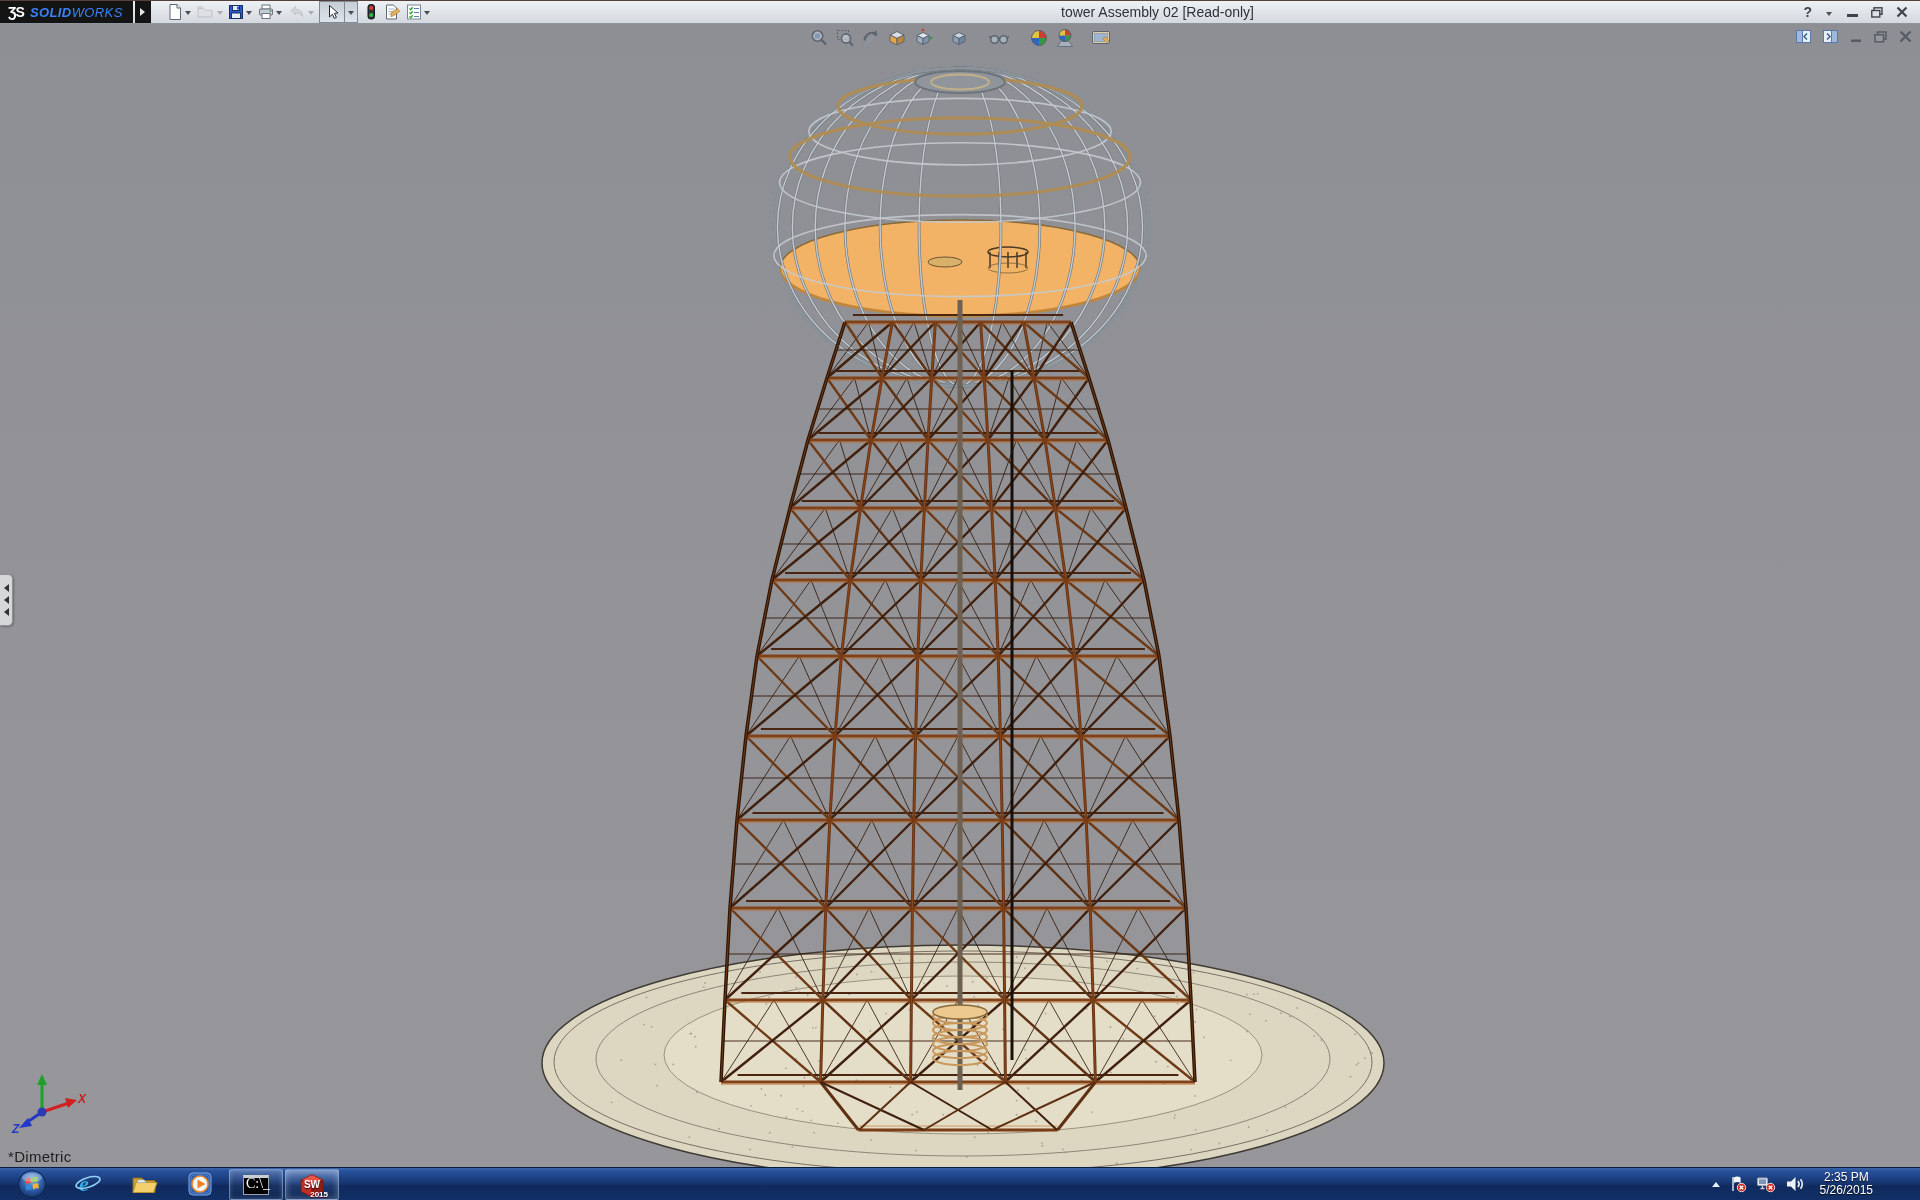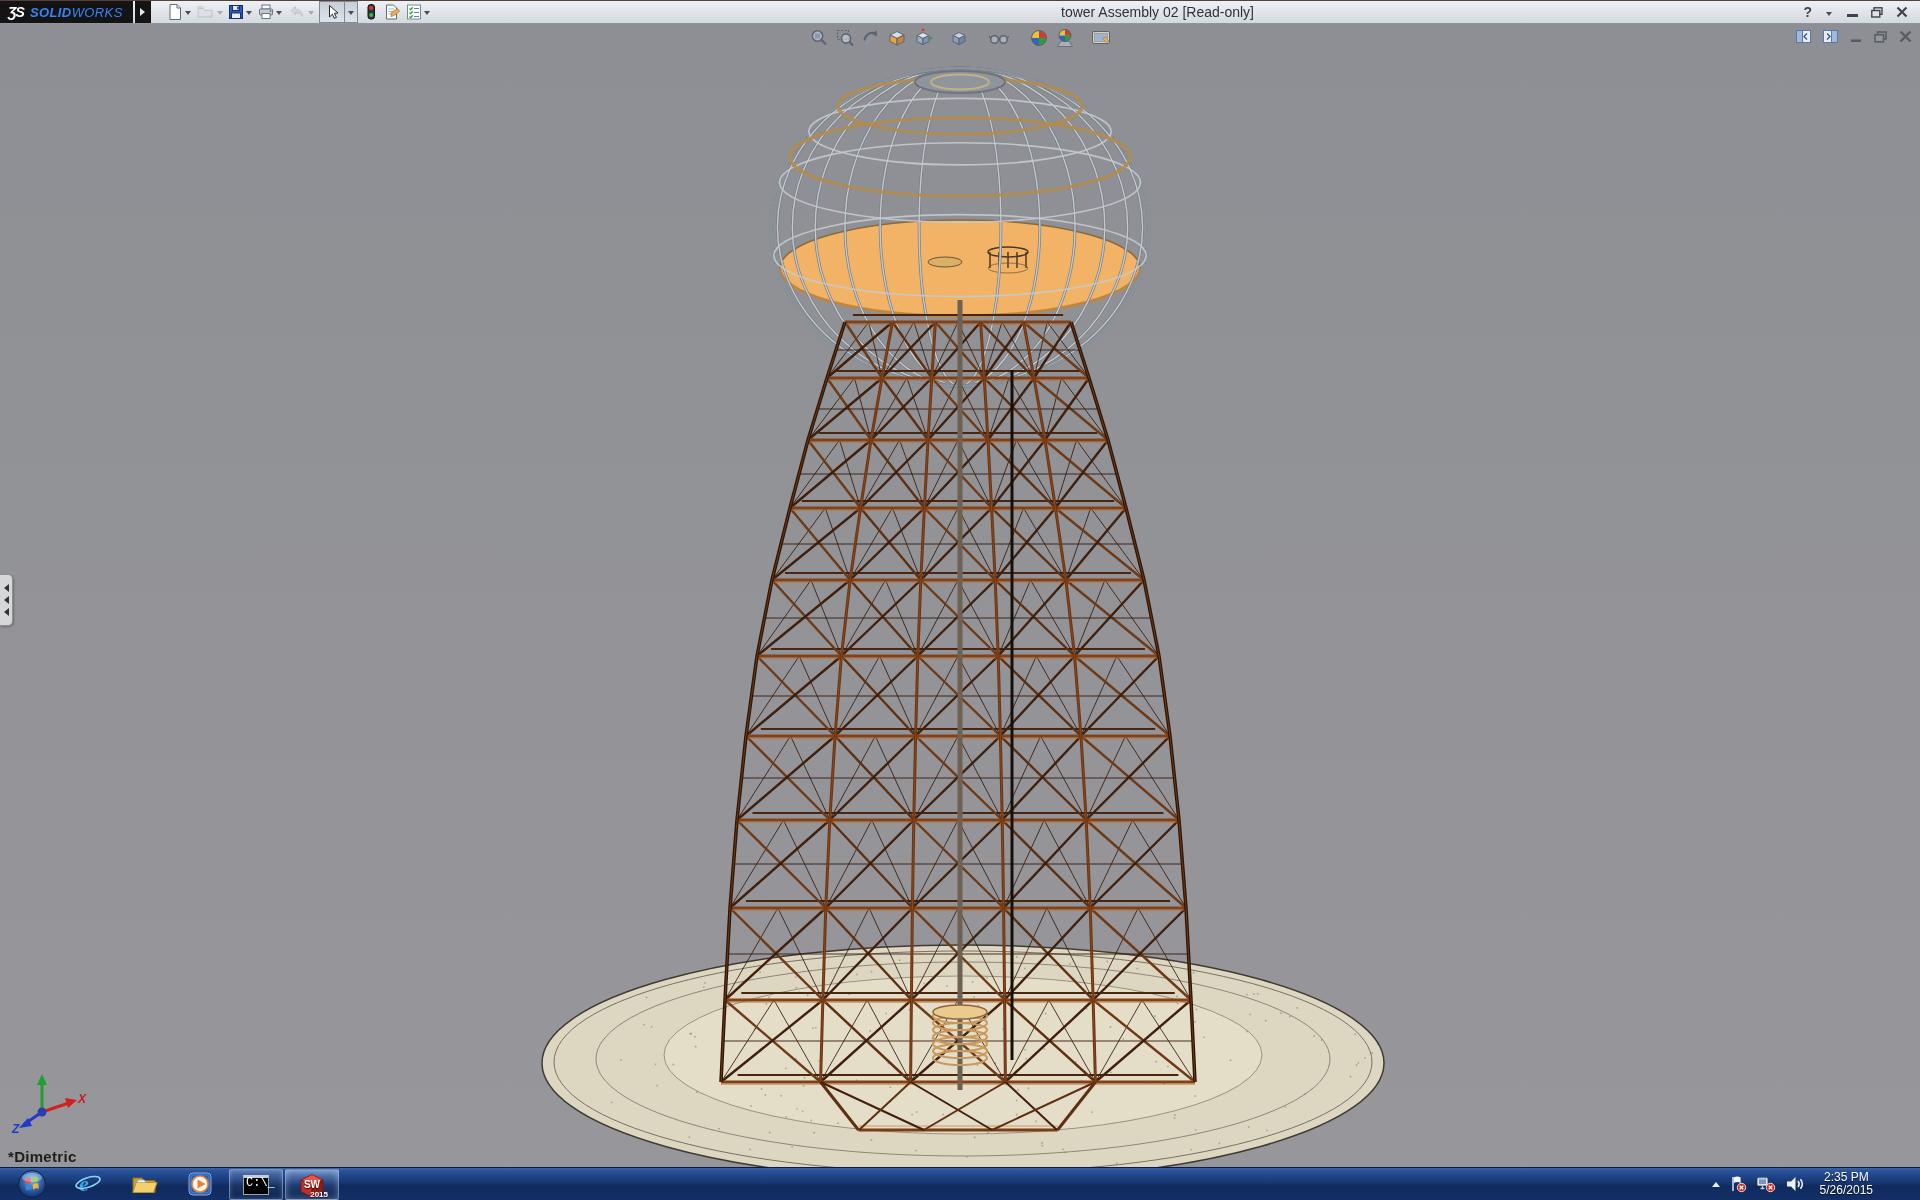--- a/index.html
+++ b/index.html
@@ -2,21 +2,21 @@
 <html><head>
 <meta charset="utf-8">
 <style>
   *{margin:0;padding:0;box-sizing:border-box;}
   html,body{width:1920px;height:1200px;overflow:hidden;font-family:"Liberation Sans",sans-serif;background:#909095;}
   .app{display:flex;flex-direction:column;width:1920px;height:1200px;}
 
   
   .titlebar{height:24px;flex:0 0 24px;background:linear-gradient(#eef1f4,#d4d9df);border-top:1px solid #55403c;border-bottom:1px solid #8f959d;display:flex;align-items:center;position:relative;}
   .brand-block{height:100%;background:#141414;display:flex;align-items:center;padding:0 10px 0 8px;gap:6px;}
-  .brand-mark{color:#fff;font-style:italic;font-weight:bold;font-size:14px;letter-spacing:-1px;}
+  .brand-mark{color:#fff;font-weight:bold;font-size:14px;letter-spacing:-1px;}
   .brand-text{color:#3b82f6;font-size:13px;font-style:italic;letter-spacing:.4px;white-space:nowrap;}
   .brand-text .bold{font-weight:bold;}
   .brand-flyout{height:100%;width:16px;background:#141414;margin-left:2px;display:flex;align-items:center;justify-content:center;}
   .flyout-arrow{width:0;height:0;border-left:5px solid #e6e6e6;border-top:4px solid transparent;border-bottom:4px solid transparent;}
   .tb{display:flex;align-items:center;margin-left:14px;gap:1px;}
   .tb-btn{display:flex;align-items:center;height:22px;padding:0 1px;}
   .dis{opacity:.45;}
   .dd{width:0;height:0;border:3px solid transparent;border-top:4px solid #4a4f56;margin:4px 2px 0 1px;}
   .dd.grey{border-top-color:#a7adb3;}
   .sel-wrap{display:flex;align-items:center;margin:0 2px;}
@@ -30,33 +30,33 @@
   
   .viewport{flex:1 1 auto;position:relative;background:linear-gradient(#8e8f94,#97979b);overflow:hidden;}
   #scene{position:absolute;inset:0;width:100%;height:100%;display:block;}
   .hud{position:absolute;top:3px;left:50%;transform:translateX(-50%);display:flex;align-items:center;opacity:.93;}
   .hicon{width:22px;height:22px;margin:0 2px;display:flex;align-items:center;justify-content:center;}
   .hgap{margin-left:12px;}
   .hgap2{margin-left:16px;}
   .doc-controls{position:absolute;top:6px;right:8px;display:flex;align-items:center;gap:12px;}
   .fm-tab{position:absolute;left:0;top:550px;width:13px;height:52px;background:#d5d7d9;border:1px solid #8d9196;border-left:none;border-radius:0 5px 5px 0;display:flex;flex-direction:column;align-items:center;justify-content:center;gap:4px;box-shadow:1px 1px 2px rgba(0,0,0,.25);}
   .fm-arrow{width:0;height:0;border:4px solid transparent;border-right:5px solid #2f3338;margin-right:3px;}
-  .view-label{position:absolute;left:8px;bottom:2px;font-size:15px;font-weight:bold;color:#1e1e1e;letter-spacing:.3px;}
+  .view-label{position:absolute;left:8px;bottom:2px;font-size:15px;font-weight:normal;color:#1e1e1e;letter-spacing:.3px;}
   .triad-label{position:absolute;font-size:12px;font-weight:bold;font-style:italic;}
   .triad-x{left:78px;top:1068px;color:#c81e1e;}
   .triad-z{left:12px;top:1098px;color:#2238c8;}
 
   
   .taskbar{height:33px;flex:0 0 33px;background:linear-gradient(#3c64aa 0%,#27509b 10%,#16356f 48%,#0f2a5d 56%,#123067 100%);border-top:1px solid #0a1c40;display:flex;align-items:stretch;}
   .task-items{display:flex;align-items:center;padding-left:5px;gap:2px;}
   .task-btn{width:54px;height:33px;display:flex;align-items:center;justify-content:center;position:relative;}
   .task-btn.running{height:31px;margin-top:1px;border:1px solid rgba(170,200,240,.55);border-radius:2px;background:linear-gradient(rgba(255,255,255,.20),rgba(255,255,255,.05) 45%,rgba(0,0,0,.15));box-shadow:inset 0 0 5px rgba(255,255,255,.22);}
   .task-btn.active{background:linear-gradient(rgba(215,235,255,.38),rgba(150,190,245,.14) 45%,rgba(0,10,30,.2));box-shadow:inset 0 0 7px rgba(255,255,255,.35);}
   .cmd-face{width:26px;height:20px;background:#000;border:1px solid #9aa2ac;border-top:3px solid #c9ced4;position:relative;}
-  .cmd-label{position:absolute;left:2px;top:1px;font-family:Liberation Mono, monospace;font-size:12px;color:#fff;line-height:9px;}
+  .cmd-label{position:absolute;left:2px;top:1px;font-family:Liberation Serif, serif;font-size:14px;color:#fff;line-height:9px;}
   .sw-wrap{position:relative;width:30px;height:28px;}
   .sw-label{position:absolute;left:50%;top:1px;transform:translateX(-50%);color:#fff;font-weight:bold;font-size:10px;text-shadow:0 1px 1px #400;margin-top:7px;}
   .sw-year{position:absolute;right:-1px;bottom:0;color:#fff;font-weight:bold;font-size:8px;text-shadow:0 1px 1px #400;}
   .tray{margin-left:auto;display:flex;align-items:center;gap:9px;padding-right:20px;}
   .tray-chevron{width:0;height:0;border:4px solid transparent;border-bottom:5px solid #e8eef6;margin-top:-4px;}
   .clock{text-align:center;font-size:12px;line-height:13px;color:#fff;text-shadow:0 1px 1px rgba(0,0,0,.75);padding:0 7px;}
   .show-desktop{width:11px;border-left:1px solid #091a38;background:linear-gradient(rgba(255,255,255,.26),rgba(255,255,255,.06));}
 </style>
 </head>
 <body>

